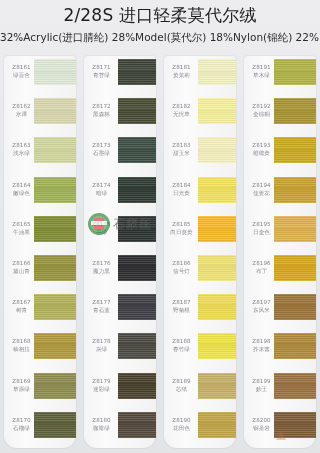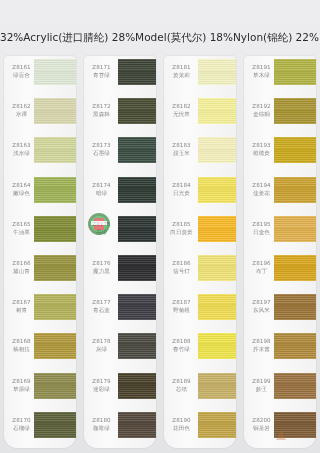--- a/index.html
+++ b/index.html
@@ -89,20 +89,21 @@
     border-left:5px solid transparent;border-right:5px solid transparent;
     border-bottom:10px solid #c06a3a;
   }
 </style>
 </head>
 <body>
 
 <div id="page">
 
   <div class="hdr">
+    <div class="title">2/28S 进口轻柔莫代尔绒</div>
     <div class="subtitle">32%Acrylic(进口腈纶) 28%Model(莫代尔) 18%Nylon(锦纶) 22%PBT</div>
   </div>
 
   <div class="cols" id="cols">
       <div class="col c0">
         <div class="rows">
           <div class="row" style="top: 0px;">
             <div class="lbl">
               <span class="code">Z8161</span>
               <span class="nm">绿百合</span>
@@ -393,19 +394,20 @@
               <span class="nm">铜圣岩</span>
             </div>
             <div class="sw wide" style="background: rgb(125, 92, 54);"></div>
           </div>
         </div>
       </div>
     </div>
 
   <div class="wm">
     <div class="ring"></div>
+    <div class="wtxt">石家庄</div>
   </div>
 
   <div class="botlogo">
     <div class="tri"></div>
   </div>
 
 </div>
 
 </body></html>

